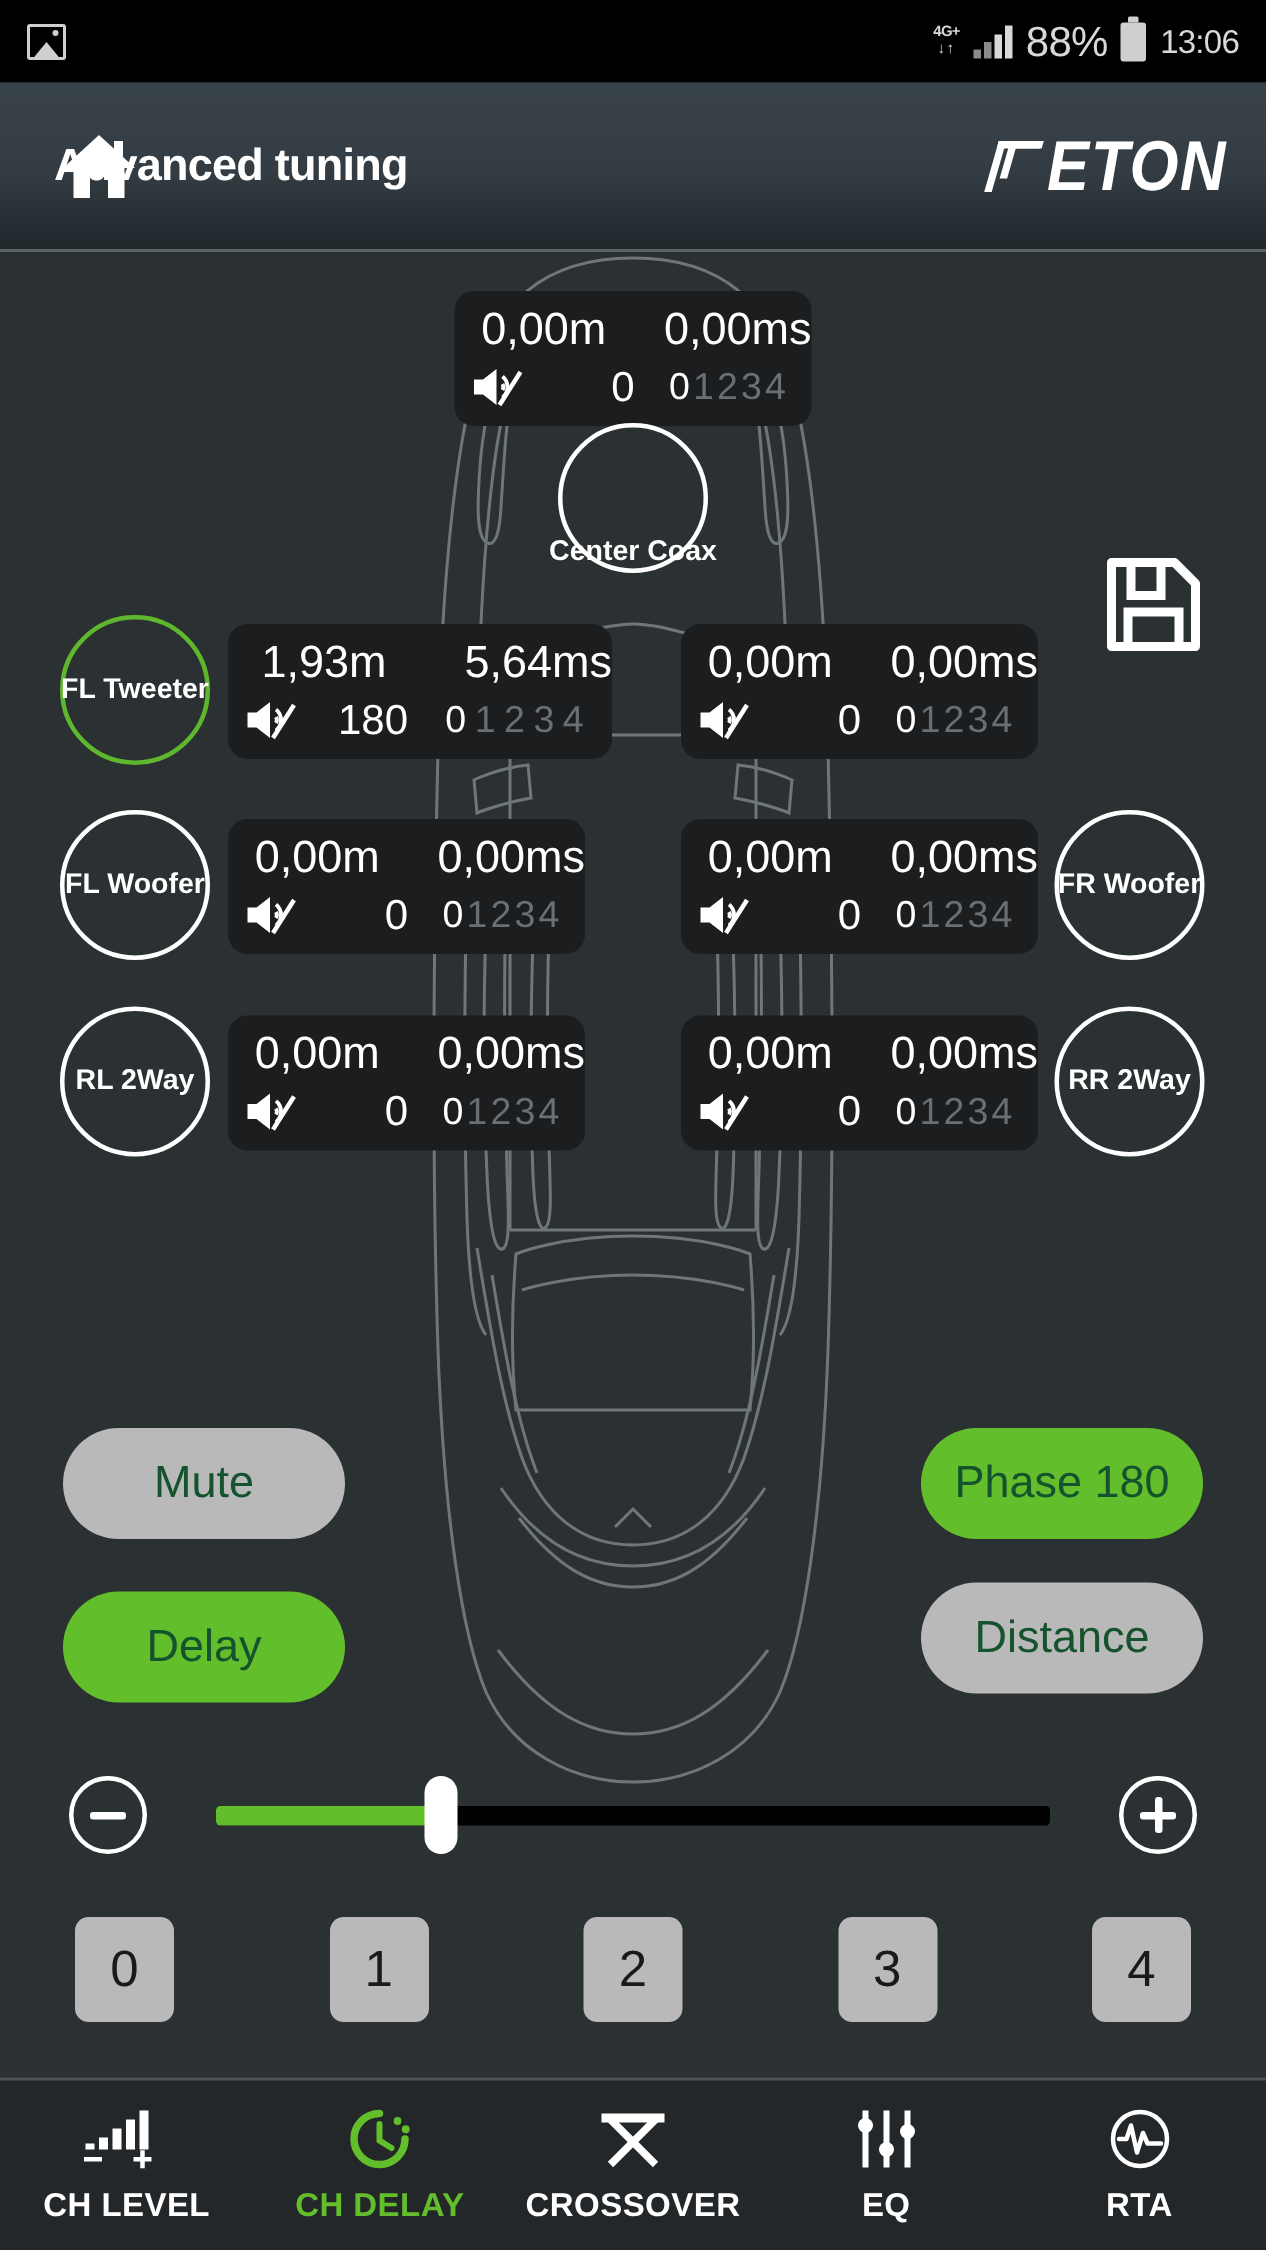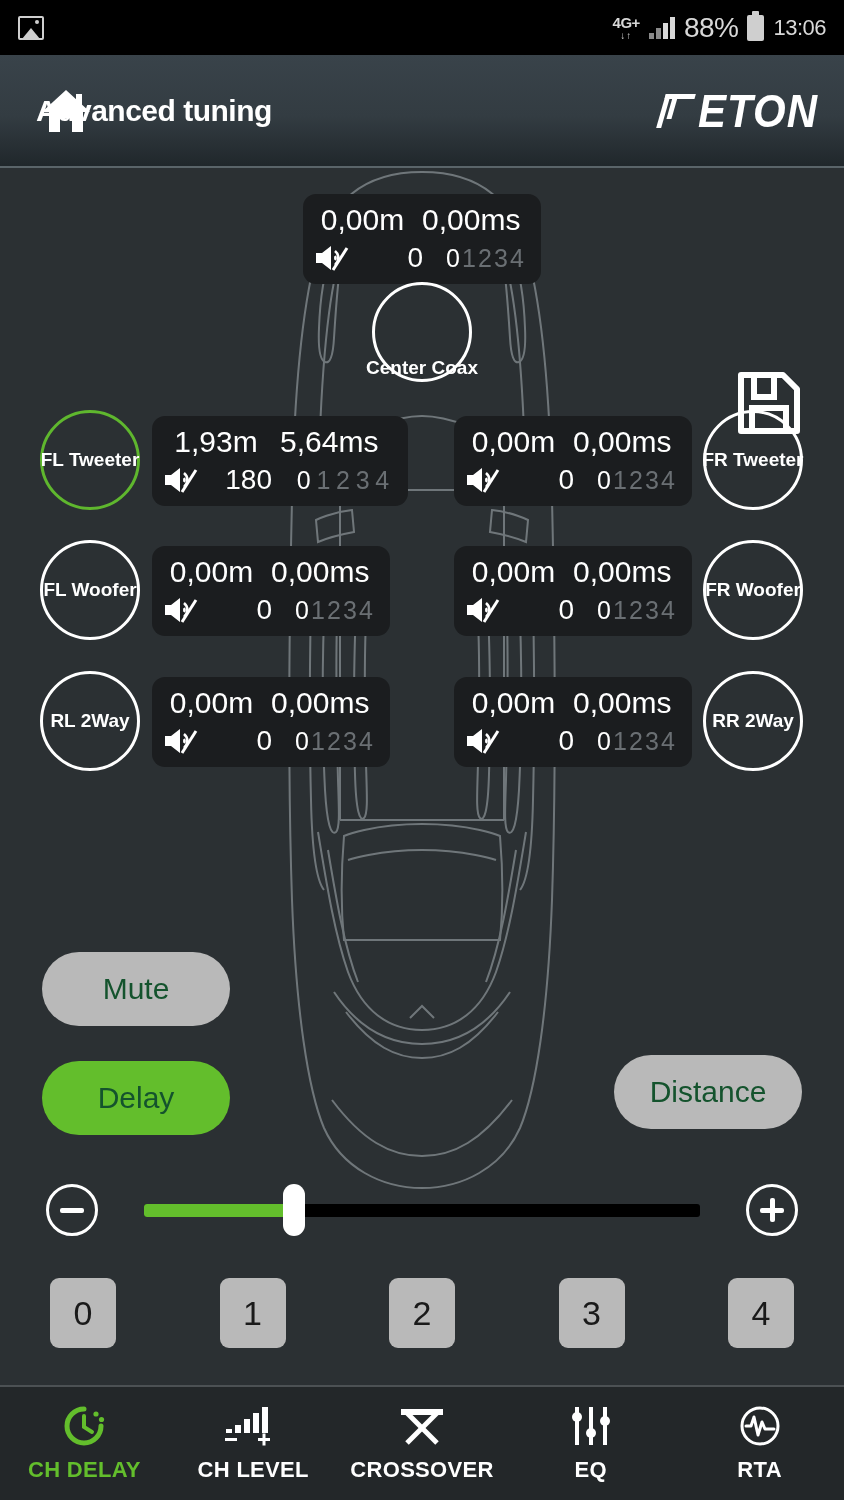--- a/index.html
+++ b/index.html
@@ -44,21 +44,21 @@
   .img-icon::after {
     content: ''; position: absolute;
     right: 3px; top: 2px;
     width: 4px; height: 4px; border-radius: 50%;
     background: #cfcfcf;
   }
   .net-tag {
     display: flex; flex-direction: column; align-items: center;
     line-height: 1;
   }
-  .net-tag .nt-top { font-size: 15px; font-weight: bold; letter-spacing: -.5px; text-align: center; }
+  .net-tag .nt-top { font-size: 10px; font-weight: bold; letter-spacing: -.5px; text-align: center; }
   .net-tag .nt-bot { font-size: 10px; letter-spacing: 1px; margin-top: 1px; }
   .signal { display: flex; align-items: flex-end; gap: 2px; height: 22px; }
   .signal i { display: block; width: 5px; background: #8a8a8a; }
   .signal i:nth-child(1){ height: 6px; }
   .signal i:nth-child(2){ height: 11px; }
   .signal i:nth-child(3){ height: 16px; background:#d8d8d8; }
   .signal i:nth-child(4){ height: 22px; background:#d8d8d8; }
   .batt-pct { font-size: 28px; font-weight: 400; letter-spacing: -0.5px; }
   .battery {
     width: 17px; height: 26px;
@@ -151,21 +151,21 @@
   }
   .panel .row1 {
     display: flex; align-items: baseline;
     color: #fff; font-size: 30px; font-weight: 500;
   }
   .panel .row2 {
     display: flex; align-items: center;
     margin-top: 5px;
   }
   .p-dist { flex: 1; text-align: center; }
-  .p-time { flex: 1; text-align: left; }
+  .p-time { flex: 1; text-align: right; }
   .mute-ico { width: 56px; display:flex; align-items:center; justify-content:center; }
   .p-phase {
     width: 64px; text-align: right;
     color: #fff; font-size: 28px; font-weight: 500;
   }
   .p-steps {
     flex: 1; display: flex; justify-content: space-around;
     padding: 0 16px 0 22px;
   }
   .p-steps span { font-size: 25px; color: #6a6f73; }
@@ -409,23 +409,20 @@
         <span class="p-phase">0</span>
         <span class="p-steps">
           <span class="on">0</span>
           <span>1</span>
           <span>2</span>
           <span>3</span>
           <span>4</span>
         </span>
       </div>
     </div>
-    <div class="spk-circle" style="left:703px; top:240px;">
-      <span>FR Tweeter</span>
-    </div>
 
     <div class="spk-circle" style="left:40px; top:370px;">
       <span>FL Woofer</span>
     </div>
     <div class="panel" style="left:152px; top:376px; width:238px;">
       <div class="row1">
         <span class="p-dist">0,00m</span>
         <span class="p-time">0,00ms</span>
       </div>
       <div class="row2">
@@ -526,20 +523,21 @@
           <span>3</span>
           <span>4</span>
         </span>
       </div>
     </div>
     <div class="spk-circle" style="left:703px; top:501px;">
       <span>RR 2Way</span>
     </div>
 
     <div class="pill" style="left:42px; top:782px;">Mute</div>
+    <div class="pill on" style="left:614px; top:782px;">Phase 180</div>
     <div class="pill on" style="left:42px; top:867px;margin-top:24px;">Delay</div>
     <div class="pill" style="left:614px; top:885px;">Distance</div>
 
     <div class="slider-row">
       <div style="width:46px; flex:0 0 auto;"></div>
       <div class="circ-btn"></div>
       <div class="track-wrap">
         <div class="track">
           <div class="track-fill" id="track-fill" style="width: 27%;"></div>
           <div class="thumb" id="slider-thumb" style="left: 27%;"></div>
@@ -553,49 +551,49 @@
       <div class="step-btn">0</div>
       <div class="step-btn">1</div>
       <div class="step-btn">2</div>
       <div class="step-btn">3</div>
       <div class="step-btn">4</div>
     </div>
 
   </div>
 
   <div class="navbar">
-
-    <div class="nav-item active">
-      <div class="nav-ico">
-        <svg width="42" height="42" viewBox="0 0 42 42">
-          <path d="M21 4 a17 17 0 1 0 17 17" fill="none" stroke="#63be2c" stroke-width="5" stroke-linecap="round"></path>
-          <circle cx="33" cy="9" r="2.6" fill="#63be2c"></circle>
-          <circle cx="38.5" cy="14.5" r="2.6" fill="#63be2c"></circle>
-          <path d="M21 11 V22 L29 27" fill="none" stroke="#63be2c" stroke-width="4" stroke-linecap="round"></path>
-        </svg>
-      </div>
-      <div class="nav-label">CH DELAY</div>
-    </div>
 
     <div class="nav-item">
       <div class="nav-ico">
         <svg width="58" height="42" viewBox="0 0 58 42">
           <rect x="2" y="24" width="6" height="4" fill="#fff"></rect>
           <rect x="11" y="20" width="6" height="8" fill="#fff"></rect>
           <rect x="20" y="14" width="6" height="14" fill="#fff"></rect>
           <rect x="29" y="8" width="6" height="20" fill="#fff"></rect>
           <rect x="38" y="2" width="6" height="26" fill="#fff"></rect>
           <rect x="1" y="33" width="12" height="3" fill="#fff"></rect>
           <rect x="34" y="33" width="12" height="3" fill="#fff"></rect>
           <rect x="38.5" y="28.5" width="3" height="12" fill="#fff"></rect>
         </svg>
       </div>
       <div class="nav-label">CH LEVEL</div>
     </div>
 
+    <div class="nav-item active">
+      <div class="nav-ico">
+        <svg width="42" height="42" viewBox="0 0 42 42">
+          <path d="M21 4 a17 17 0 1 0 17 17" fill="none" stroke="#63be2c" stroke-width="5" stroke-linecap="round"></path>
+          <circle cx="33" cy="9" r="2.6" fill="#63be2c"></circle>
+          <circle cx="38.5" cy="14.5" r="2.6" fill="#63be2c"></circle>
+          <path d="M21 11 V22 L29 27" fill="none" stroke="#63be2c" stroke-width="4" stroke-linecap="round"></path>
+        </svg>
+      </div>
+      <div class="nav-label">CH DELAY</div>
+    </div>
+
     <div class="nav-item">
       <div class="nav-ico">
         <svg width="50" height="42" viewBox="0 0 50 42">
           <rect x="4" y="4" width="42" height="6" fill="#fff"></rect>
           <path d="M10 8 L40 38" stroke="#fff" stroke-width="5"></path>
           <path d="M40 8 L10 38" stroke="#fff" stroke-width="5"></path>
         </svg>
       </div>
       <div class="nav-label">CROSSOVER</div>
     </div>

